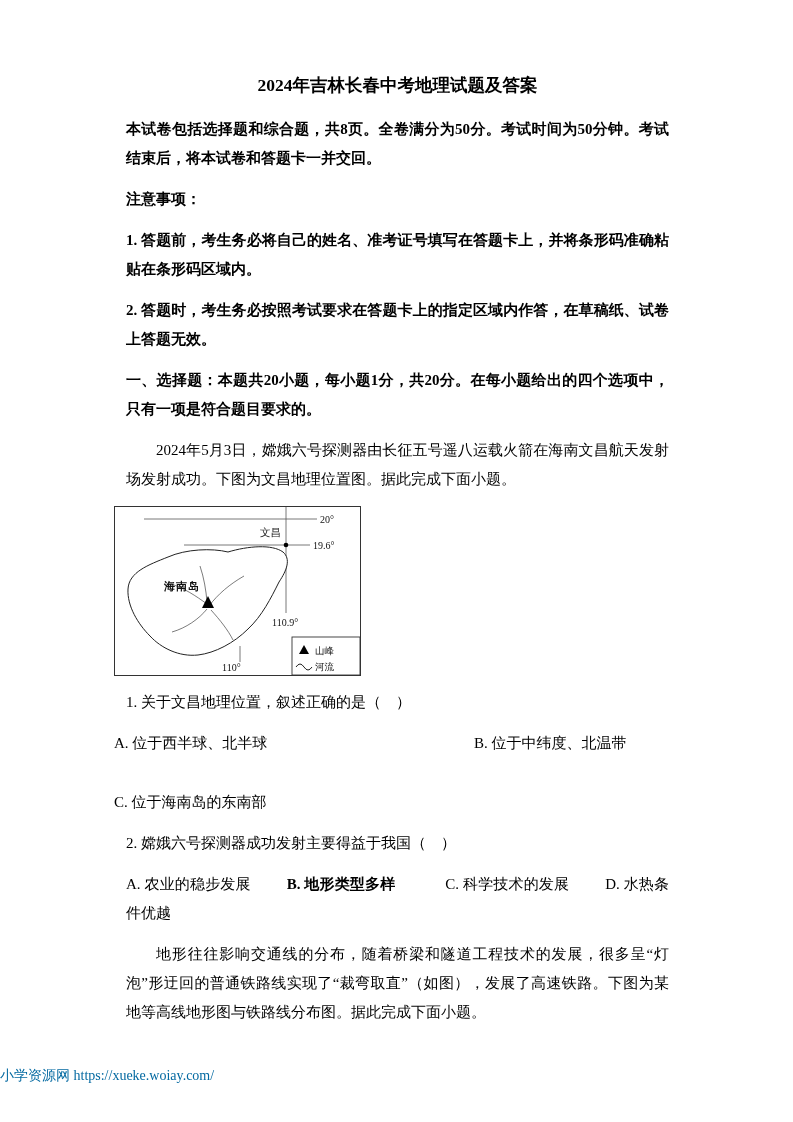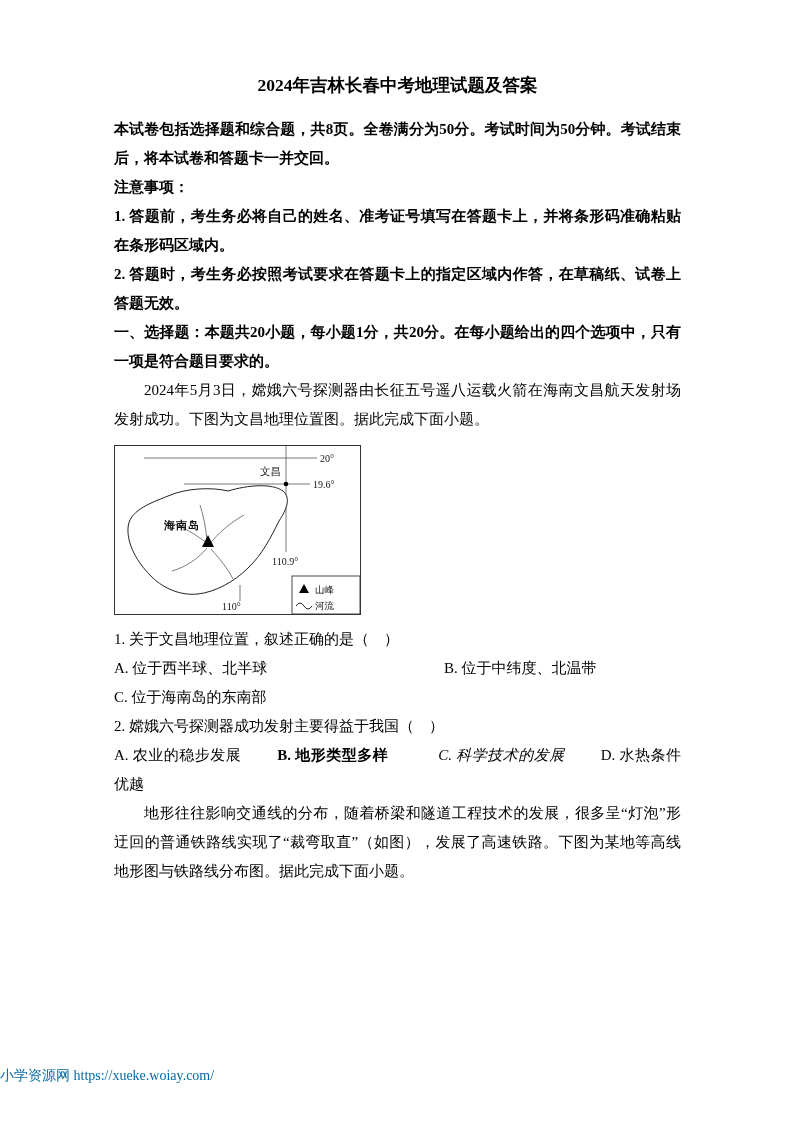--- a/index.html
+++ b/index.html
@@ -12,28 +12,28 @@
     color:#000;
   }
   .content{
     position:absolute;left:114px;top:72px;width:567px;
     font-size:15px;line-height:29px;text-align:justify;
   }
   .title{
     font-size:17.5px;font-weight:700;text-align:center;
     margin:0 0 17px 0;line-height:26px;
   }
-  p{margin:0;}
+  p{margin:12px;}
   .b{font-weight:700;}
   .indent{text-indent:2em;}
   .map-wrap{margin:11px 0 10px 0;}
   .map-wrap svg{display:block;}
-  .q1opts{display:grid;grid-template-columns:330px 1fr;}
+  .q1opts{display:grid;grid-template-columns:330px 1fr;gap:30px;}
   .optB{margin-left:36px;font-weight:bold;}
-  .optC{margin-left:50px;font-style:italic;}
+  .optC{margin-left:50px;}
   .optD{margin-left:36px;}
   .footer{
     position:absolute;left:0;right:0;top:1066px;
     text-align:left;color:#0369a1;font-size:14px;line-height:20px;
   }
   .maptext{font-size:10px;fill:#111;}
   .maptext-sm{font-size:9.5px;fill:#111;}
   .island-name{font-size:11px;font-weight:700;fill:#111;letter-spacing:1px;}
   .city-name{font-size:10.5px;fill:#111;}
 </style>

